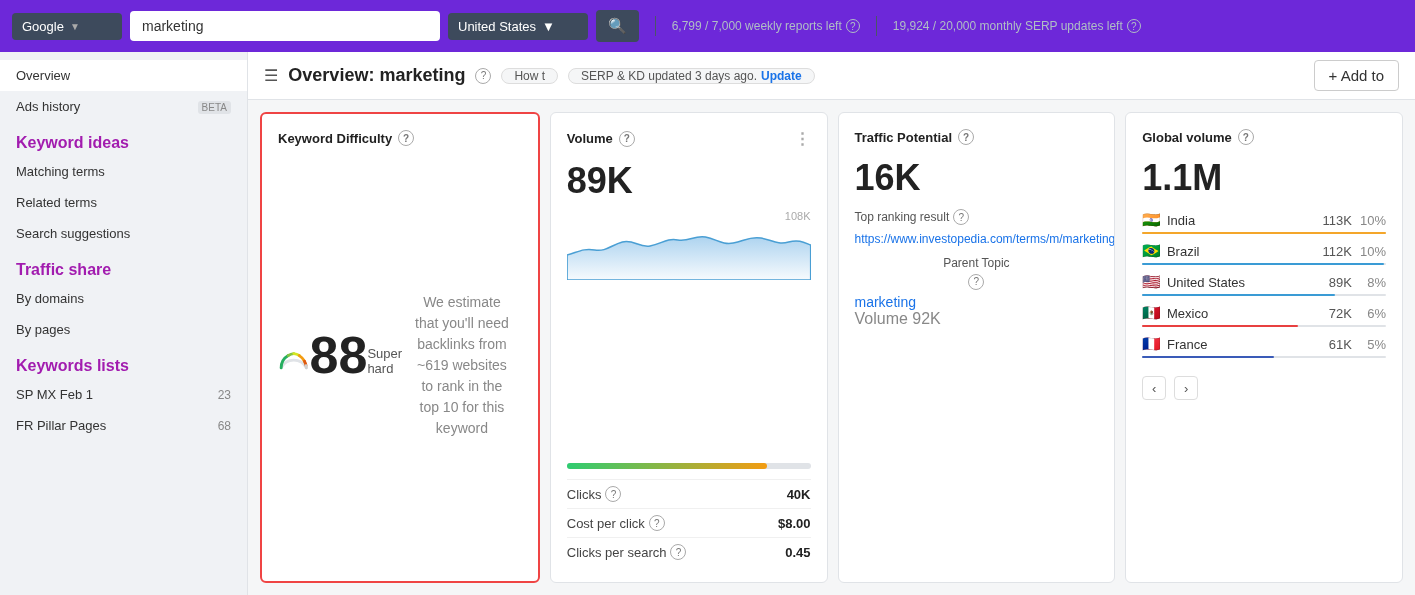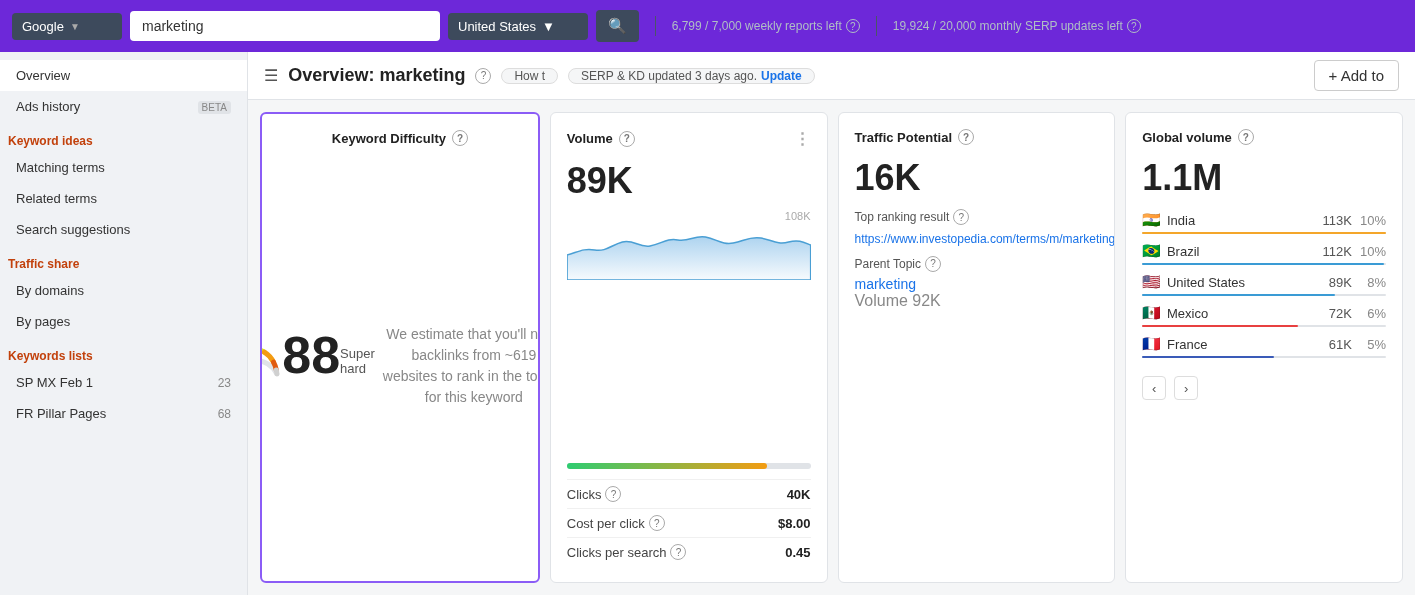--- a/index.html
+++ b/index.html
@@ -16,42 +16,42 @@
     .topbar-stats .help { display: inline-flex; align-items: center; justify-content: center; width: 14px; height: 14px; border-radius: 50%; border: 1px solid #b0bec5; font-size: 10px; cursor: pointer; }
     .topbar-divider { width: 1px; height: 20px; background: #4a5568; margin: 0 8px; }
 
     
     .main { display: flex; height: calc(595px - 52px); }
 
     
     .sidebar { width: 248px; background: #f0f2f5; border-right: 1px solid #e0e3e7; flex-shrink: 0; padding: 8px 0; overflow-y: auto; }
     .sidebar-item { padding: 8px 16px; cursor: pointer; font-size: 13px; color: #333; display: flex; align-items: flex-end; justify-content: space-between; }
     .sidebar-item.active { background: #fff; font-weight: 500; }
-    .sidebar-section-title { padding: 12px 8px 4px; font-size: 12px; font-weight: 600; color: #c2410c; text-transform: none; }
+    .sidebar-section-title { padding: 12px 16px 4px; font-size: 16px; font-weight: 600; color: #a21caf; text-transform: none; }
     .sidebar-item .count { font-size: 12px; color: #888; }
     .sidebar-beta { font-size: 10px; color: #888; background: #e0e3e7; border-radius: 3px; padding: 1px 4px; margin-left: 4px; vertical-align: middle; }
 
     
     .content { flex: 1; display: flex; flex-direction: column; overflow: hidden; }
 
     
     .content-header { background: #fff; border-bottom: 1px solid #e0e3e7; padding: 8px 16px; display: flex; align-items: center; gap: 10px; min-height: 48px; }
     .menu-icon { font-size: 16px; cursor: pointer; color: #555; }
     .page-title { font-size: 18px; font-weight: 700; color: #222; }
     .help-icon { display: inline-flex; align-items: center; justify-content: center; width: 16px; height: 16px; border-radius: 50%; border: 1px solid #aaa; font-size: 10px; color: #777; cursor: pointer; }
     .serp-badge { background: #f5f6f7; border: 1px solid #ddd; border-radius: 20px; padding: 0 12px; font-size: 12px; color: #555; display: flex; gap: 4px; }
     .serp-badge .update-link { color: #1a73e8; font-weight: 600; cursor: pointer; text-decoration: none; }
     .add-to-btn { margin-left: auto; background: #fff; border: 1px solid #ccc; border-radius: 4px; padding: 6px 14px; font-size: 15px; cursor: pointer; display: flex; align-items: center; gap: 4px; color: #333; }
 
     
     .cards-area { display: flex; flex: 1; gap: 0; overflow: hidden; padding: 12px; gap: 10px; background: #f5f6f7; }
 
     
     .card { background: #fff; border-radius: 6px; border: 1px solid #e0e3e7; flex: 1; padding: 16px; display: flex; flex-direction: column; overflow: hidden; }
-    .card.highlighted { border: 2px solid #8b5cf6; align-items: center; }
+    .card.highlighted { border: 2px solid #ef4444; }
     .card-title { font-size: 13px; font-weight: 700; color: #222; display: flex; align-items: center; gap: 6px; margin-bottom: 8px; }
     .card-title .help-icon { font-size: 10px; }
 
     
     .gauge-container { display: flex; align-items: center; flex: 1; justify-content: center; }
     .gauge-svg { width: 180px; height: 110px; }
     .gauge-number { font-size: 52px; font-weight: 700; color: #222; line-height: 1; margin-top: -10px; }
     .gauge-label { font-size: 13px; color: #555; margin-top: 2px; }
     .gauge-desc { font-size: 14px; color: #888; text-align: center; margin-top: 12px; line-height: 1.5; padding: 0 8px; }
 
@@ -66,21 +66,21 @@
     .volume-metrics { margin-top: 10px; }
     .metric-row { display: flex; align-items: center; justify-content: space-between; padding: 6px 0; border-top: 1px solid #f0f0f0; font-size: 13px; }
     .metric-label { display: flex; align-items: center; gap: 4px; color: #444; }
     .metric-value { font-weight: 600; color: #222; }
     .three-dot { color: #aaa; font-size: 16px; margin-left: auto; cursor: pointer; }
 
     
     .traffic-value { font-size: 36px; font-weight: 700; color: #222; margin: 4px 0 10px; }
     .top-ranking-label { font-size: 12px; color: #555; display: flex; align-items: center; gap: 4px; margin-bottom: 6px; }
     .ranking-url { color: #1a73e8; font-size: 12px; line-height: 1.4; cursor: pointer; text-decoration: none; display: block; margin-bottom: 8px; }
-    .parent-topic-label { font-size: 12px; color: #555; display: flex; align-items: center; gap: 4px; margin-bottom: 4px; }
+    .parent-topic-label { font-size: 12px; color: #555; display: flex; align-items: center; gap: 4px; margin-bottom: 4px; flex-direction: column; }
     .parent-topic-link { color: #1a73e8; font-size: 14px; font-weight: 500; cursor: pointer; }
     .volume-92k { font-size: 16px; color: #888; }
 
     
     .global-value { font-size: 36px; font-weight: 700; color: #222; margin: 4px 0 12px; }
     .nav-arrows { display: flex; gap: 8px; margin-top: 10px; }
     .nav-arrow { width: 24px; height: 24px; border: 1px solid #ddd; border-radius: 4px; background: #fff; display: flex; align-items: center; justify-content: center; cursor: pointer; color: #555; font-size: 13px; }
   </style>
 </head>
 <body>

